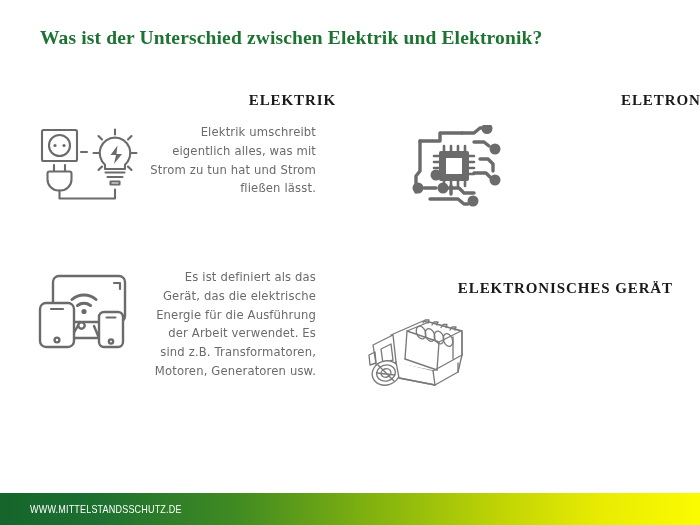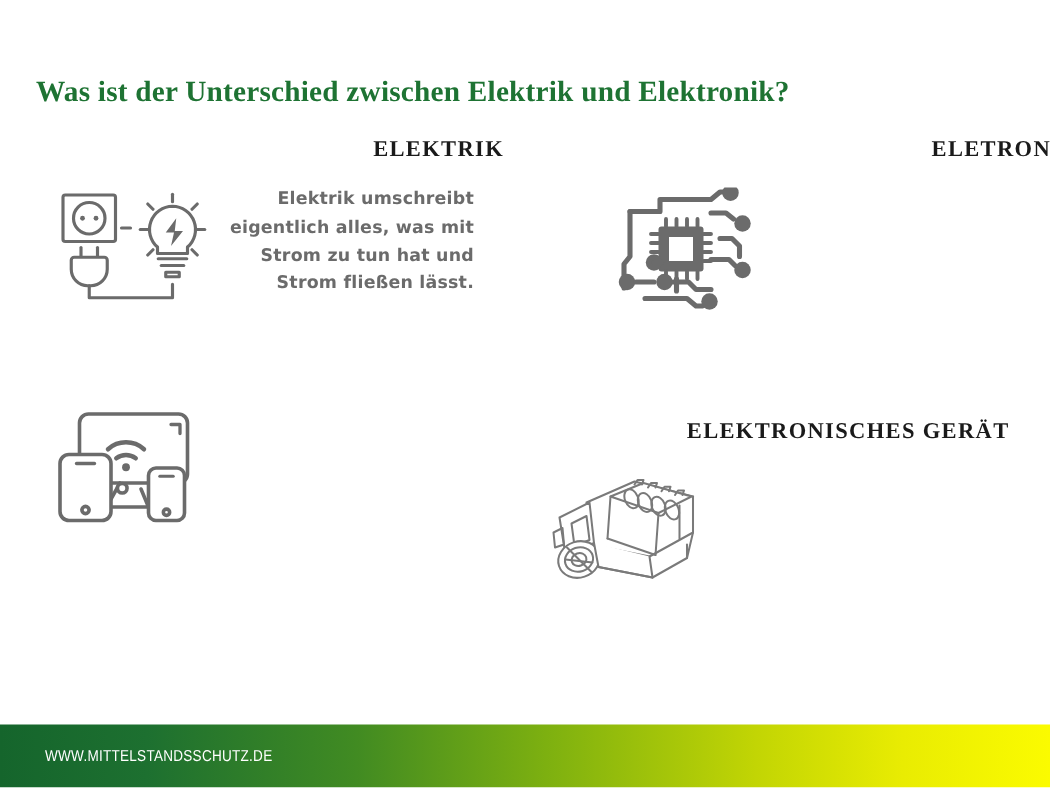--- a/index.html
+++ b/index.html
@@ -18,30 +18,29 @@
   .slide {
     position: relative;
     width: 700px;
     height: 525px;
     background: #ffffff;
   }
 
   
   .title {
     position: absolute;
-    left: 24px;
+    left: 40px;
     top: 26px;
     width: 630px;
     font-family: "Liberation Serif", "DejaVu Serif", serif;
     font-weight: bold;
     font-size: 19.5px;
     letter-spacing: 0.15px;
     color: #1e7333;
     line-height: 1.2;
-    margin-top: 24px;
   }
 
   
   .card {
     position: absolute;
     text-align: right;
   }
   .card-tl { left: 36px;  top: 92px; width: 300px; }
   .card-tr { left: 363px; top: 92px; width: 310px; margin-left: 47px; }
   .card-bl { left: 36px;  top: 268px; width: 300px; }
@@ -74,30 +73,30 @@
   .icon-wrap.engine-wrap { width: 120px; padding-top: 4px; }
 
   .card-text {
     flex: 1 1 auto;
     font-family: "DejaVu Sans", sans-serif;
     font-size: 11.6px;
     line-height: 1.62;
     color: #6b6b6b;
     letter-spacing: 0.15px;
   }
-  .card-text.narrow { max-width: 172px; font-weight: bold; }
+  .card-text.narrow { max-width: 172px; }
   .card-text.wide   { max-width: 200px; }
 
   
   .footer {
     position: absolute;
     left: 0;
     bottom: 0;
     width: 700px;
-    height: 42px;
+    height: 32px;
     background: linear-gradient(90deg,
         #15652c 0%,
         #1d7030 14%,
         #418b22 34%,
         #7db010 52%,
         #c2d504 72%,
         #e9ec02 86%,
         #fbfb00 100%);
     display: flex;
     align-items: center;
@@ -234,20 +233,21 @@
           <path d="M15 39 h12" stroke-width="2.2"></path>
           <circle cx="21" cy="70" r="2.4"></circle>
 
           <rect x="63" y="42" width="24" height="35" rx="5" fill="#ffffff"></rect>
           <path d="M70.5 47.5 h9" stroke-width="2"></path>
           <circle cx="75" cy="71.5" r="2.1"></circle>
 
           <circle cx="45.5" cy="55.5" r="3.2" fill="#ffffff"></circle>
         </svg>
       </div>
+      <div class="card-text narrow">Es ist definiert als das Gerät, das die elektrische Energie für die Ausführung der Arbeit verwendet. Es sind z.B. Transformatoren, Motoren, Generatoren usw.</div>
     </div>
   </div>
 
   <div class="card card-br">
     <div class="card-heading">ELEKTRONISCHES GERÄT</div>
     <div class="card-body">
       <div class="icon-wrap engine-wrap">
 
         <svg width="112" height="78" viewBox="0 0 112 78" fill="none" stroke="#7a7a7a" stroke-width="1.35" stroke-linecap="round" stroke-linejoin="round">
 

